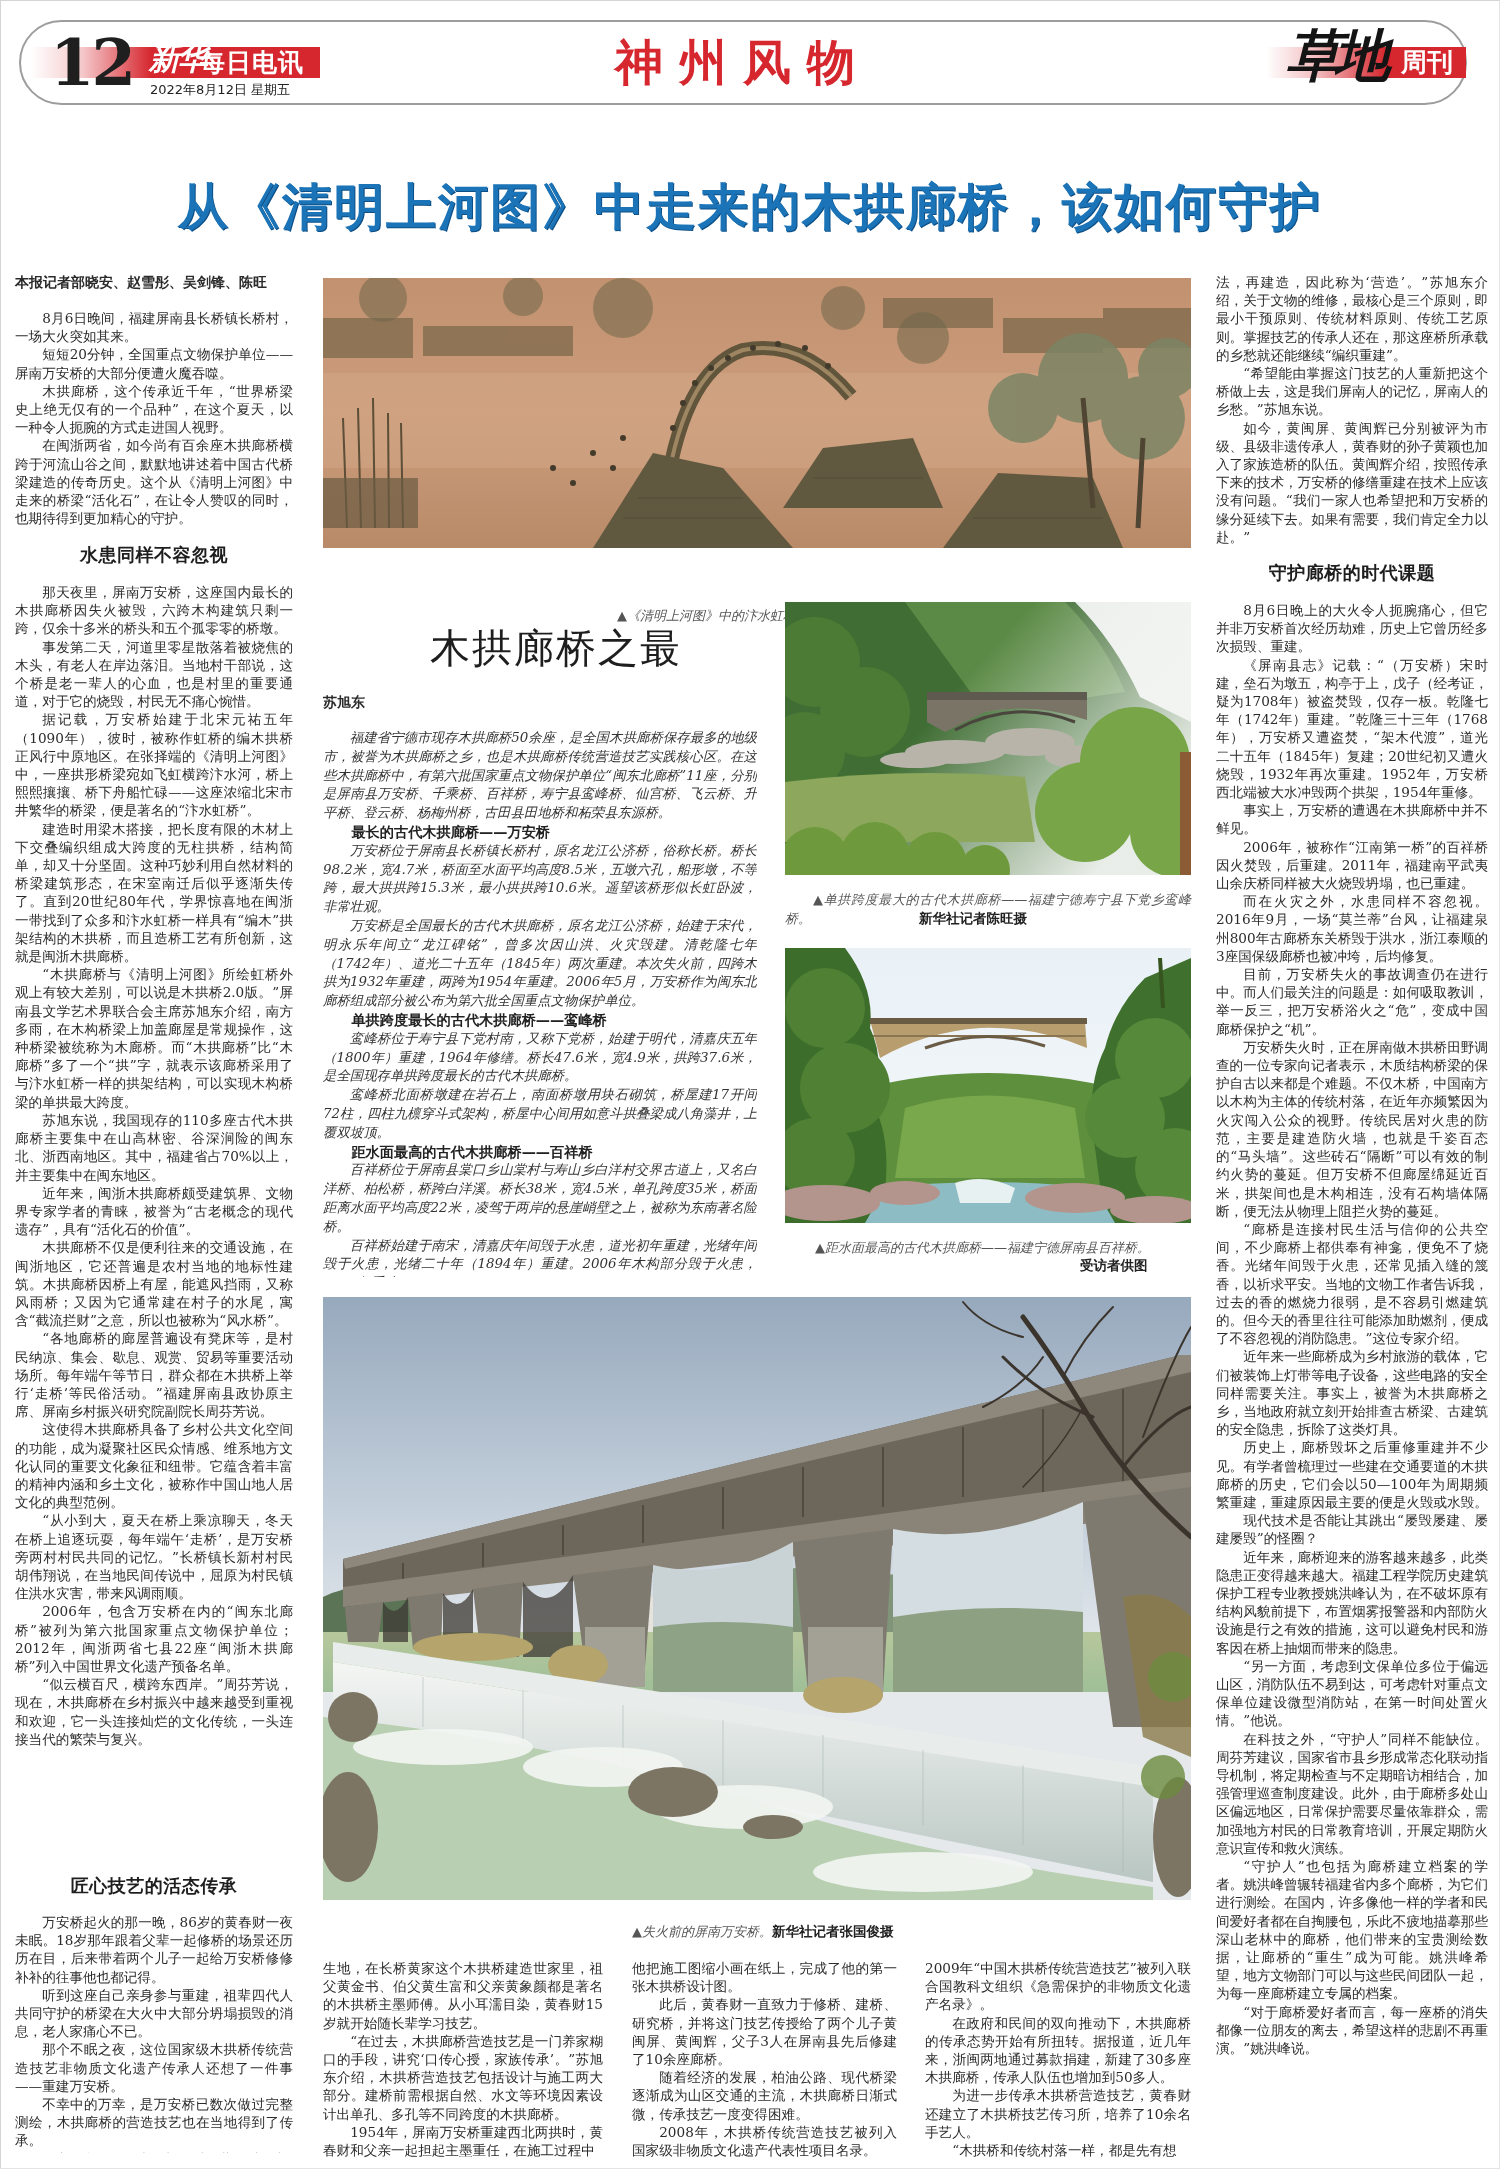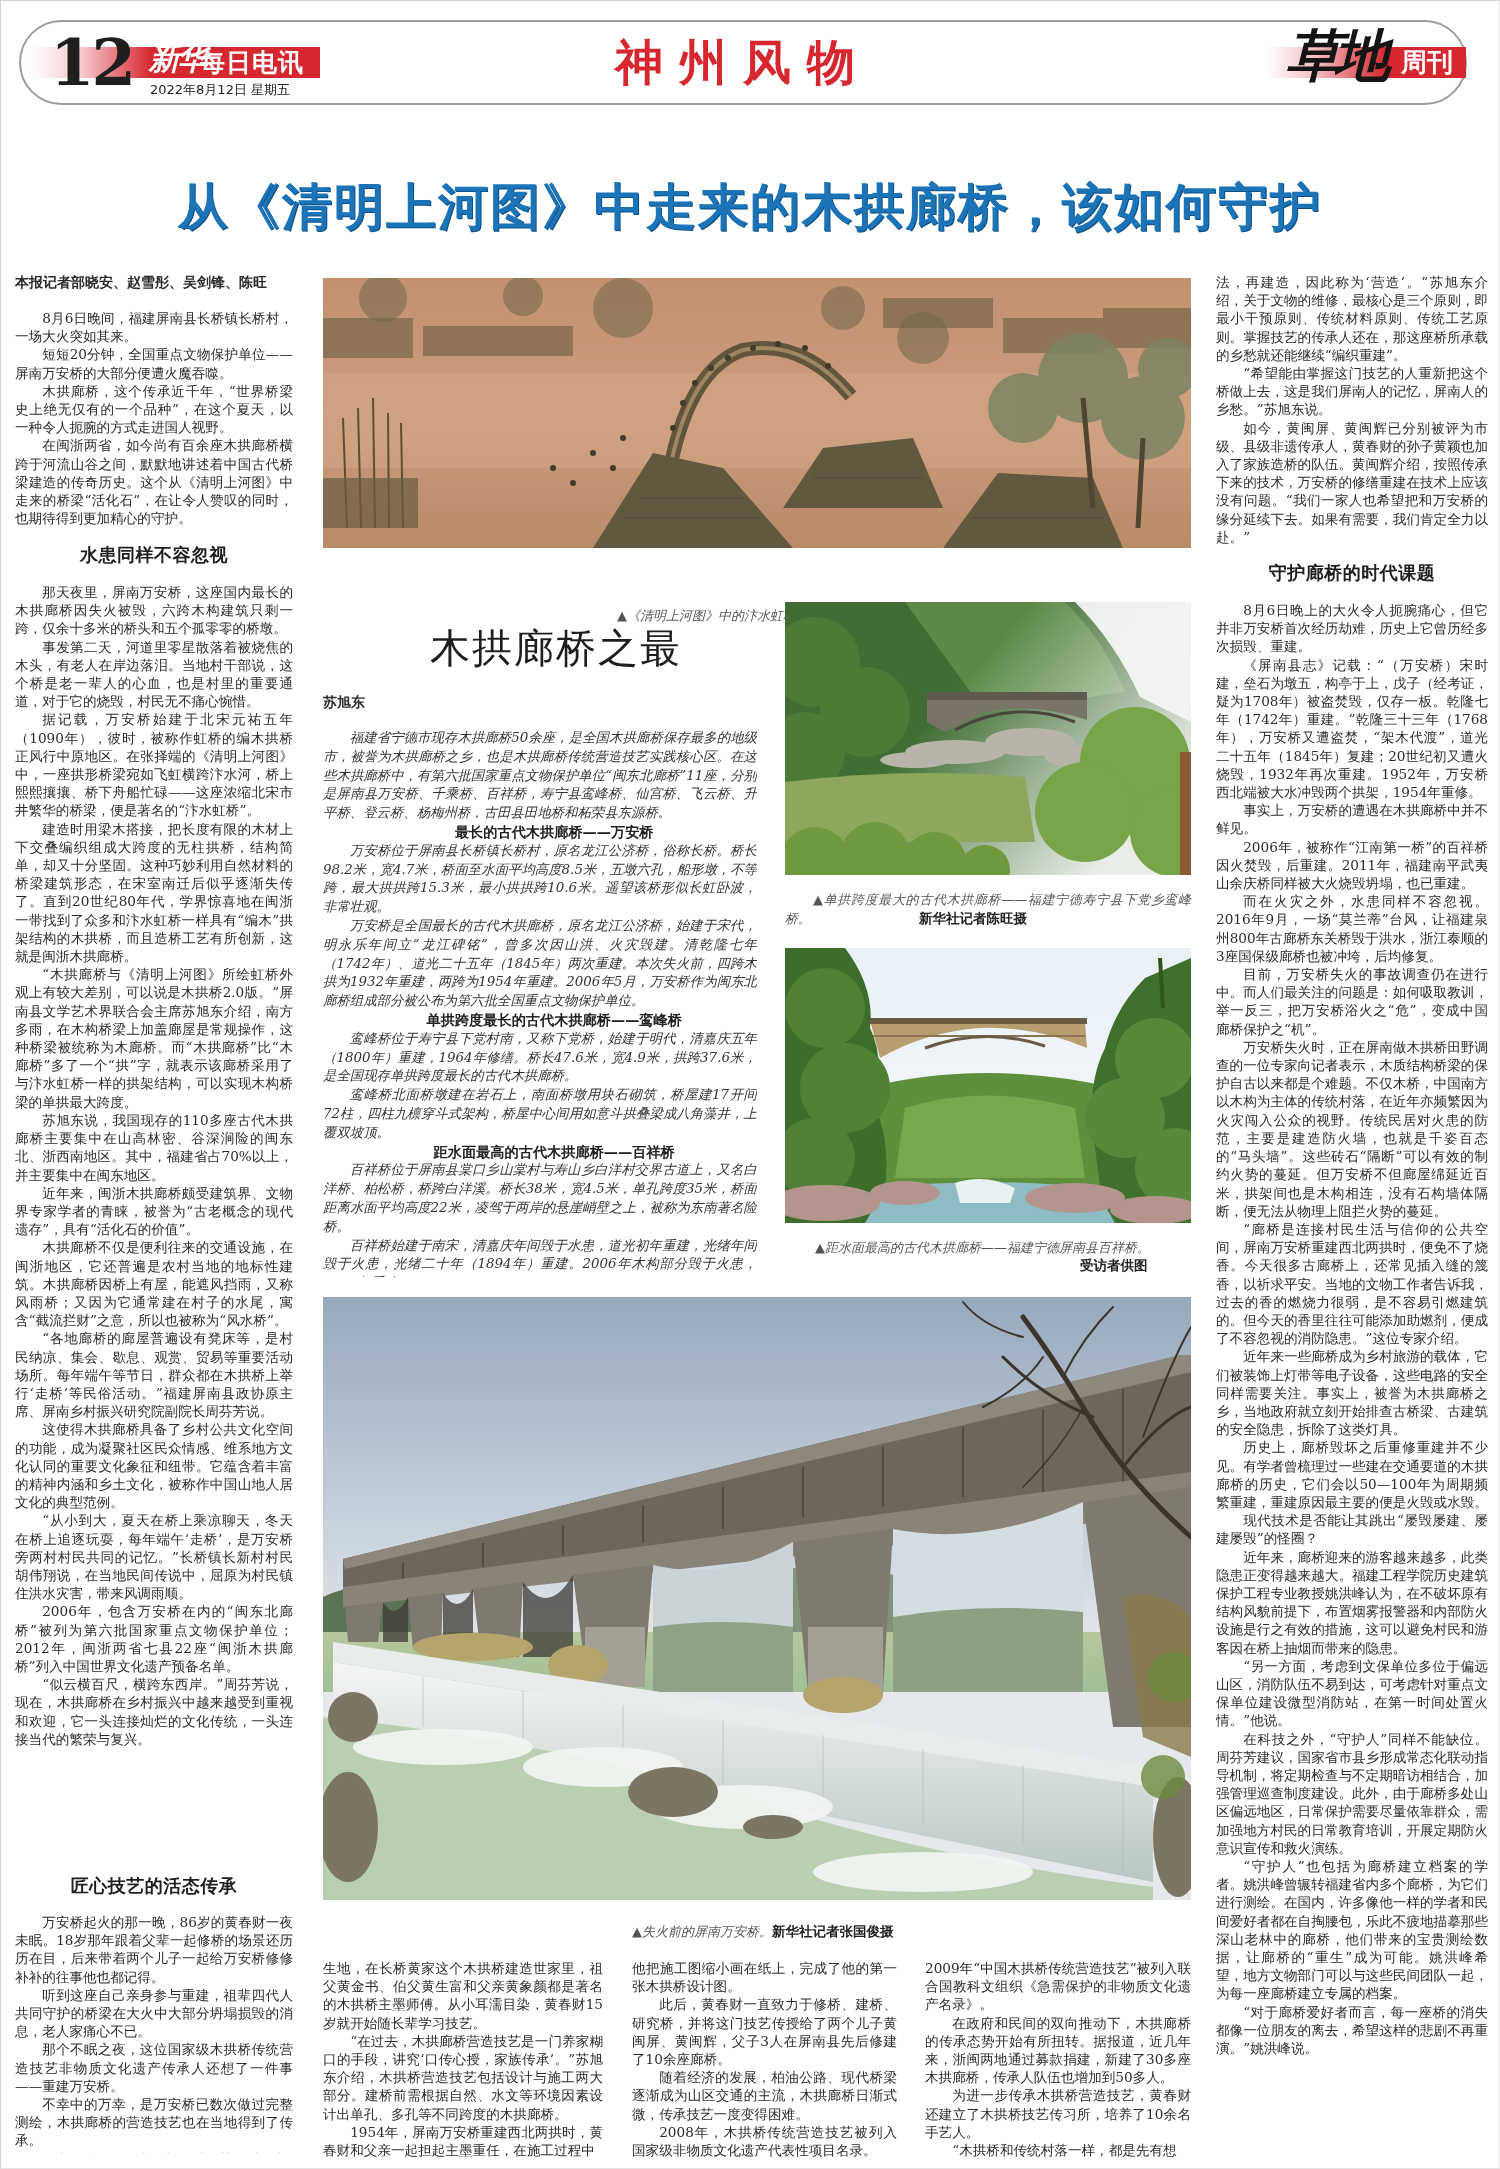--- a/index.html
+++ b/index.html
@@ -44,21 +44,21 @@
   .byline { font-family: "DejaVu Sans", sans-serif; font-weight: bold; font-size: 14px; line-height: 18px; color: #2a2a2a; white-space: nowrap; }
   .sec-head { font-family: "DejaVu Sans", sans-serif; font-weight: bold; font-size: 18px; line-height: 28px;
     text-align: center; color: #1e1e1e; letter-spacing: 0.5px; }
 
   
   .side-title { left: 339px; top: 624px; width: 434px; text-align: center; font-family: "DejaVu Serif", serif;
     font-size: 40px; line-height: 48px; color: #1e1e1e; letter-spacing: 2px; }
   .side-byline { left: 323px; top: 693px; }
   .side-body { left: 323px; top: 729px; width: 434px; height: 548px; overflow: hidden; }
   .side-body p { margin: 0; font-size: 13.4px; line-height: 18.8px; text-indent: 2em; text-align: justify; color: #333; font-style: italic; }
-  .side-body h4 { margin: 0; font-family: "DejaVu Sans", sans-serif; font-weight: bold; font-size: 14.2px; line-height: 18.8px; padding-left: 2em; color: #222; text-align: center; }
+  .side-body h4 { margin: 0; font-family: "DejaVu Sans", sans-serif; font-weight: bold; font-size: 14.2px; line-height: 18.8px; padding-left: 2em; color: #222; }
 
   
   .photo { overflow: hidden; background: #ccc; }
   .photo svg { display: block; width: 100%; height: 100%; }
   .caption { font-size: 13px; line-height: 19px; color: #555; font-style: italic; }
   .credit { font-family: "DejaVu Sans", sans-serif; font-weight: bold; font-style: normal; font-size: 13.5px; color: #222; }
 </style>
 </head>
 <body>
 
@@ -461,21 +461,21 @@
 <div class="abs sec-head" style="left:1216px; top:559px; width:272px;">守护廊桥的时代课题</div>
 
 <div class="abs col" style="left:1216px; top:601px; width:272px; height:1555px;">
   <p>8月6日晚上的大火令人扼腕痛心，但它并非万安桥首次经历劫难，历史上它曾历经多次损毁、重建。</p>
   <p>《屏南县志》记载：“（万安桥）宋时建，垒石为墩五，构亭于上，戊子（经考证，疑为1708年）被盗焚毁，仅存一板。乾隆七年（1742年）重建。”乾隆三十三年（1768年），万安桥又遭盗焚，“架木代渡”，道光二十五年（1845年）复建；20世纪初又遭火烧毁，1932年再次重建。1952年，万安桥西北端被大水冲毁两个拱架，1954年重修。</p>
   <p>事实上，万安桥的遭遇在木拱廊桥中并不鲜见。</p>
   <p>2006年，被称作“江南第一桥”的百祥桥因火焚毁，后重建。2011年，福建南平武夷山余庆桥同样被大火烧毁坍塌，也已重建。</p>
   <p>而在火灾之外，水患同样不容忽视。2016年9月，一场“莫兰蒂”台风，让福建泉州800年古廊桥东关桥毁于洪水，浙江泰顺的3座国保级廊桥也被冲垮，后均修复。</p>
   <p>目前，万安桥失火的事故调查仍在进行中。而人们最关注的问题是：如何吸取教训，举一反三，把万安桥浴火之“危”，变成中国廊桥保护之“机”。</p>
   <p>万安桥失火时，正在屏南做木拱桥田野调查的一位专家向记者表示，木质结构桥梁的保护自古以来都是个难题。不仅木桥，中国南方以木构为主体的传统村落，在近年亦频繁因为火灾闯入公众的视野。传统民居对火患的防范，主要是建造防火墙，也就是千姿百态的“马头墙”。这些砖石“隔断”可以有效的制约火势的蔓延。但万安桥不但廊屋绵延近百米，拱架间也是木构相连，没有石构墙体隔断，便无法从物理上阻拦火势的蔓延。</p>
-  <p>“廊桥是连接村民生活与信仰的公共空间，屏南万安桥重建西北两拱时，便免不了烧香。今天很多古廊桥上，还常见插入缝的篾香，以祈求平安。当地的文物工作者告诉我，过去的香的燃烧力很弱，是不容易引燃建筑的。但今天的香里往往可能添加助燃剂，便成了不容忽视的消防隐患。”这位专家介绍。</p>
+  <p>“廊桥是连接村民生活与信仰的公共空间，不少廊桥上都供奉有神龛，便免不了烧香。光绪年间毁于火患，还常见插入缝的篾香，以祈求平安。当地的文物工作者告诉我，过去的香的燃烧力很弱，是不容易引燃建筑的。但今天的香里往往可能添加助燃剂，便成了不容忽视的消防隐患。”这位专家介绍。</p>
   <p>近年来一些廊桥成为乡村旅游的载体，它们被装饰上灯带等电子设备，这些电路的安全同样需要关注。事实上，被誉为木拱廊桥之乡，当地政府就立刻开始排查古桥梁、古建筑的安全隐患，拆除了这类灯具。</p>
   <p>历史上，廊桥毁坏之后重修重建并不少见。有学者曾梳理过一些建在交通要道的木拱廊桥的历史，它们会以50—100年为周期频繁重建，重建原因最主要的便是火毁或水毁。</p>
   <p>现代技术是否能让其跳出“屡毁屡建、屡建屡毁”的怪圈？</p>
   <p>近年来，廊桥迎来的游客越来越多，此类隐患正变得越来越大。福建工程学院历史建筑保护工程专业教授姚洪峰认为，在不破坏原有结构风貌前提下，布置烟雾报警器和内部防火设施是行之有效的措施，这可以避免村民和游客因在桥上抽烟而带来的隐患。</p>
   <p>“另一方面，考虑到文保单位多位于偏远山区，消防队伍不易到达，可考虑针对重点文保单位建设微型消防站，在第一时间处置火情。”他说。</p>
   <p>在科技之外，“守护人”同样不能缺位。周芬芳建议，国家省市县乡形成常态化联动指导机制，将定期检查与不定期暗访相结合，加强管理巡查制度建设。此外，由于廊桥多处山区偏远地区，日常保护需要尽量依靠群众，需加强地方村民的日常教育培训，开展定期防火意识宣传和救火演练。</p>
   <p>“守护人”也包括为廊桥建立档案的学者。姚洪峰曾辗转福建省内多个廊桥，为它们进行测绘。在国内，许多像他一样的学者和民间爱好者都在自掏腰包，乐此不疲地描摹那些深山老林中的廊桥，他们带来的宝贵测绘数据，让廊桥的“重生”成为可能。姚洪峰希望，地方文物部门可以与这些民间团队一起，为每一座廊桥建立专属的档案。</p>
   <p>“对于廊桥爱好者而言，每一座桥的消失都像一位朋友的离去，希望这样的悲剧不再重演。”姚洪峰说。</p>
 </div>
 

